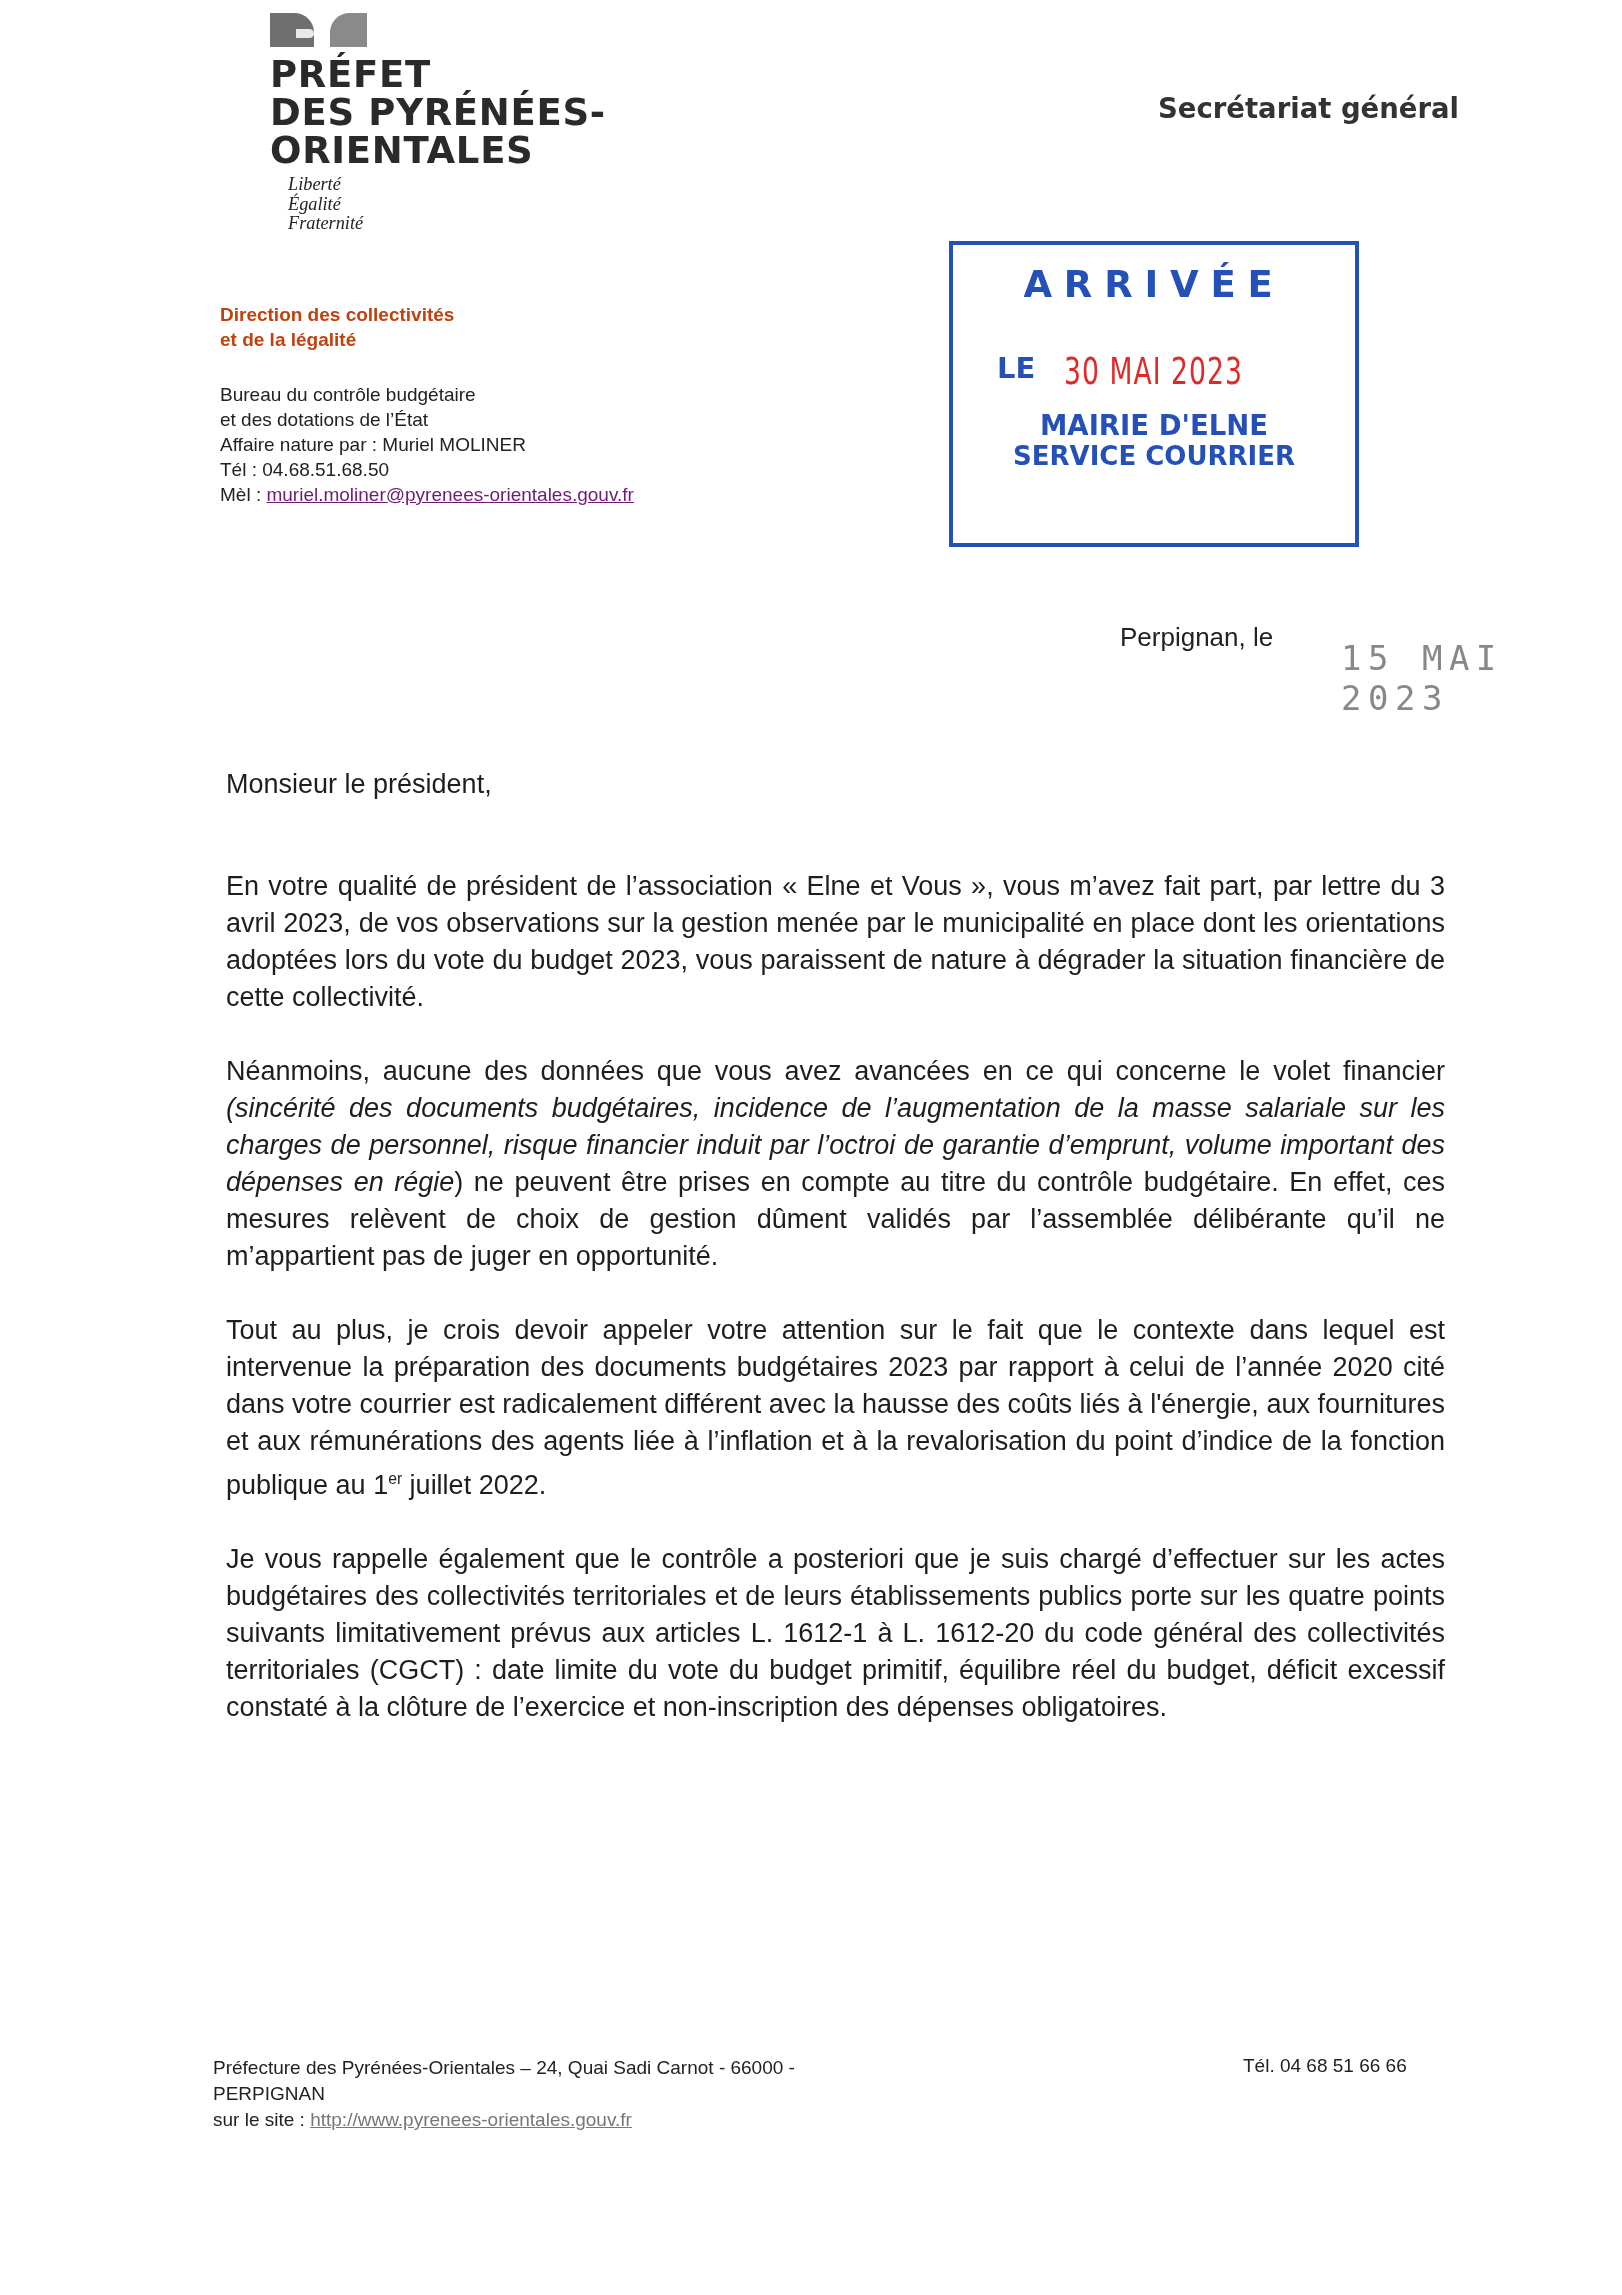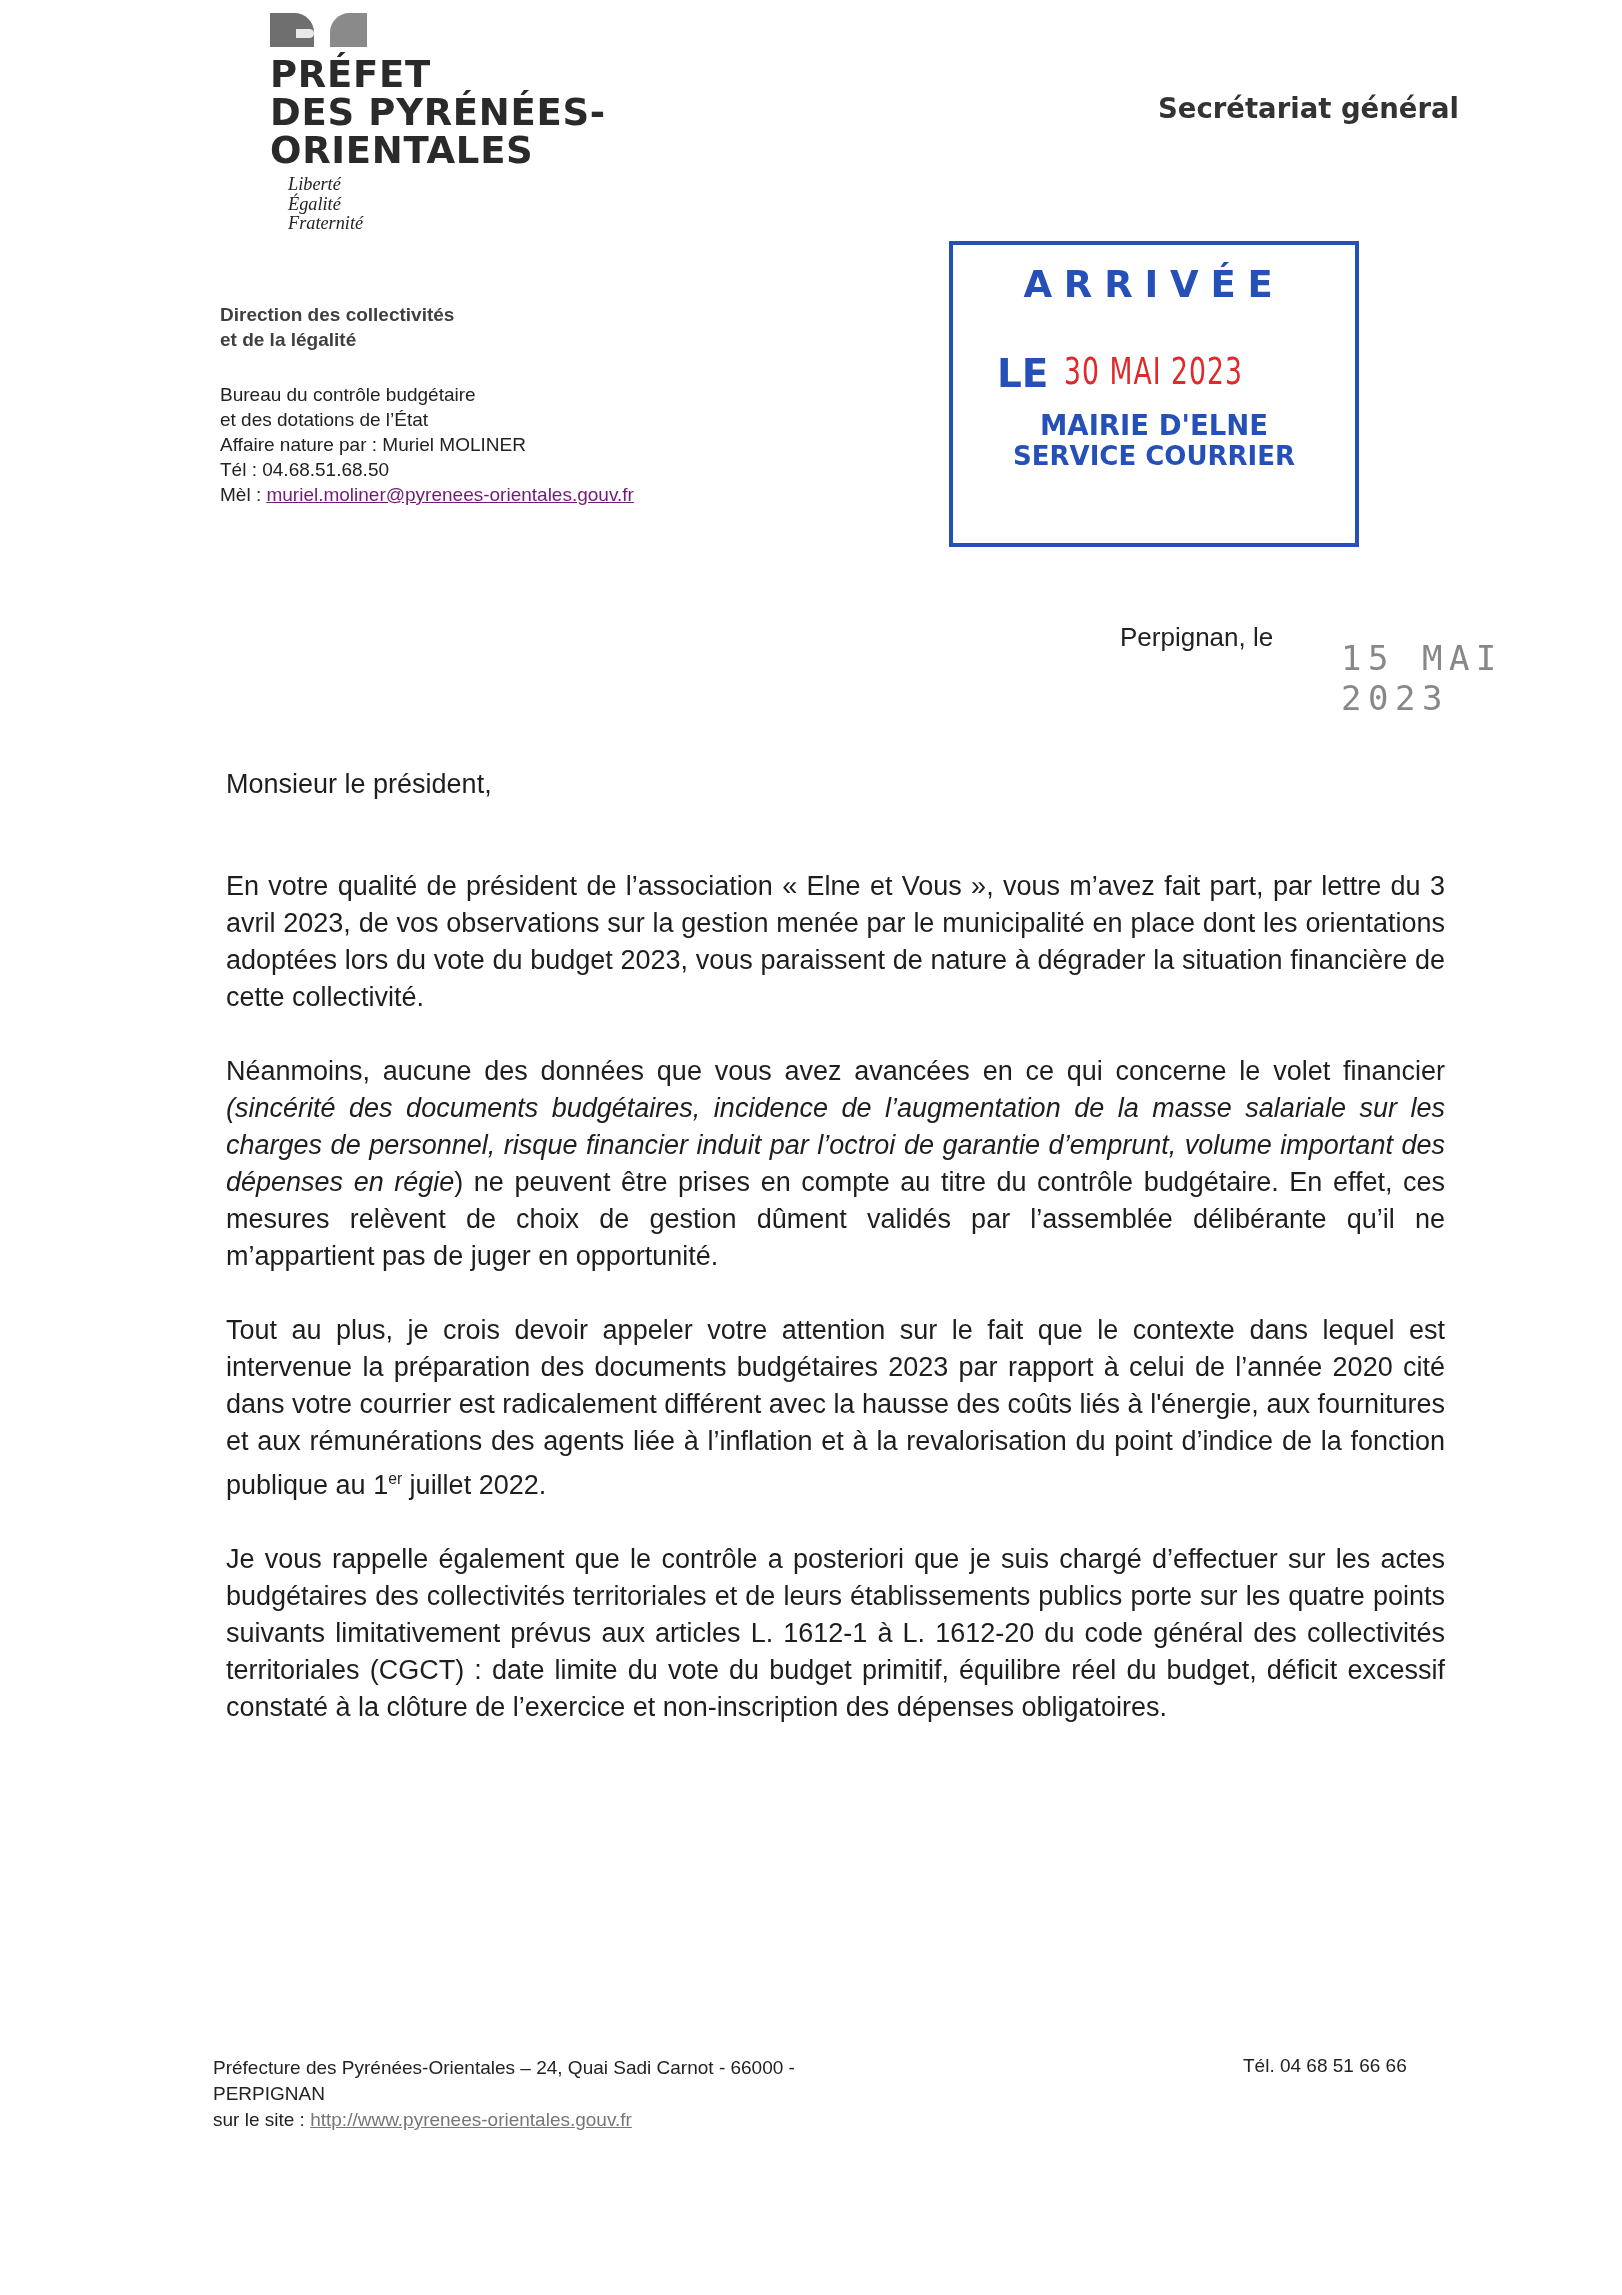--- a/index.html
+++ b/index.html
@@ -16,30 +16,30 @@
 
   .prefet { left: 270px; top: 56px; font-size: 37px; line-height: 38px; font-weight: 700;
             letter-spacing: 0.7px; color: #2a2a2a; font-family: "DejaVu Sans", sans-serif; }
   .prefet div { white-space: nowrap; }
   .devise { left: 288px; top: 175px; font-family: "Liberation Serif", "DejaVu Serif", serif;
             font-style: italic; font-size: 18.3px; line-height: 19.6px; color: #222; }
 
   .sg { left: 1158px; top: 92px; font-size: 27.5px; font-weight: 700; color: #333;
         font-family: "DejaVu Sans", sans-serif; }
 
-  .dir { left: 220px; top: 302px; font-size: 19px; line-height: 25px; font-weight: 700; color:#404040;}
+  .dir { left: 220px; top: 302px; font-size: 19px; line-height: 25px; font-weight: 700; color:#c2410c;}
   .bureau { left: 220px; top: 382px; font-size: 19px; line-height: 25px; color:#222; }
   .bureau .mail { color:#701a75; text-decoration: underline; }
 
   
   .stamp { left: 949px; top: 241px; width: 410px; height: 306px; border: 4.6px solid #2550b8;
            box-sizing: border-box; color: #2550b8; }
   .stamp .arrivee { position:absolute; left:0; right:0; top: 18.3px; text-align:center;
                     font-size: 37px; font-weight: 900; letter-spacing: 11.8px; font-family:"DejaVu Sans", sans-serif;}
-  .stamp .le { position:absolute; left: 44px; top: 106px; font-size: 39px; font-weight: 900; font-family:"DejaVu Sans", sans-serif;}
+  .stamp .le { position:absolute; left: 44px; top: 106px; font-size: 29px; font-weight: 900; font-family:"DejaVu Sans", sans-serif;}
   .stamp .date { position:absolute; left: 111px; top: 105px; font-size: 37px; color: #e02a2a;
                  font-family: "DejaVu Sans Condensed", "DejaVu Sans", sans-serif; letter-spacing: 1.3px; transform: scaleX(.8); transform-origin: left;}
   .stamp .mairie { position:absolute; left:0; right:0; top: 164px; text-align:center; font-size: 27.5px; font-weight: 900; font-family:"DejaVu Sans", sans-serif;}
   .stamp .service { position:absolute; left:0; right:0; top: 196px; text-align:center; font-size: 26px; font-weight: 700; font-family:"DejaVu Sans", sans-serif;}
 
   .place { left: 1120px; top: 622px; font-size: 26px; color: #222; }
   .datestamp { left: 1341px; top: 638px; font-size: 34px; color: #888; letter-spacing: 6.5px;
                font-family: "DejaVu Sans Mono", monospace; }
 
   .body { left: 216px; top: 766px; width: 1229px; font-size: 27px; line-height: 37px; color: #1e1e1e; }

